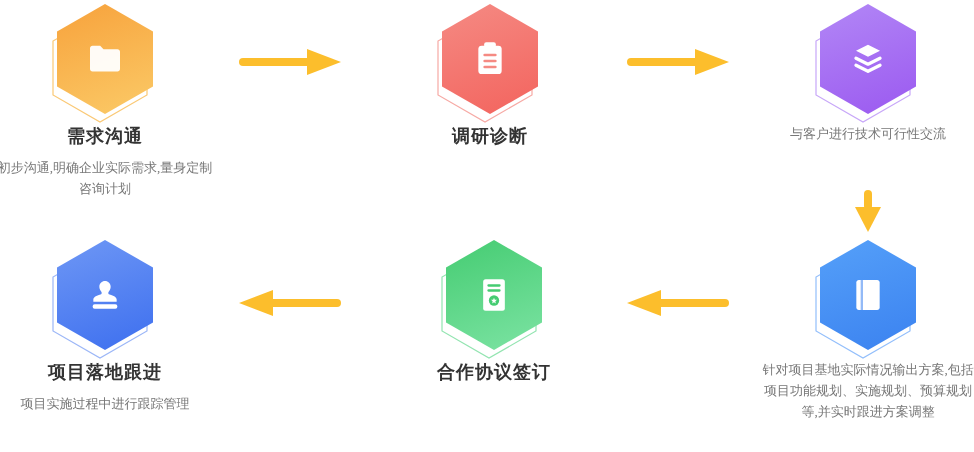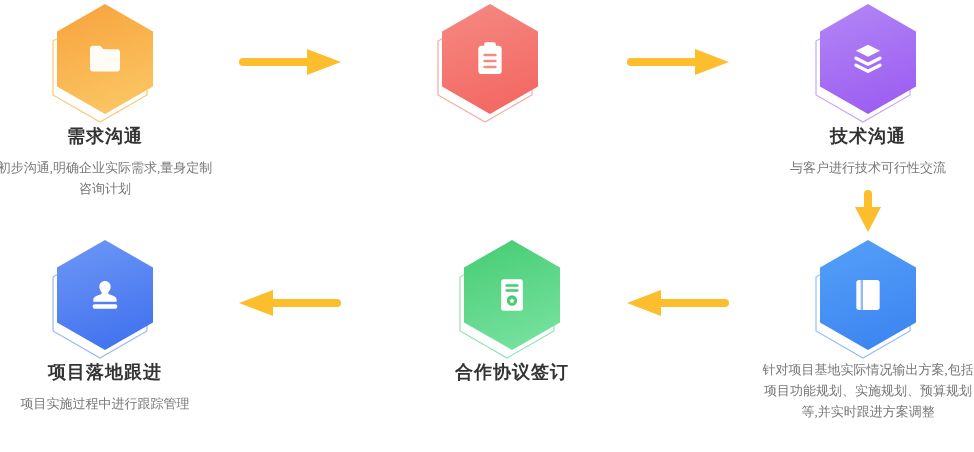--- a/index.html
+++ b/index.html
@@ -6,21 +6,21 @@
   .stage{
     position:relative;width:974px;height:452px;background:#fff;overflow:hidden;
     font-family:Liberation Serif, serif;
     --title-c:#333;--desc-c:#777;
   }
   .step{position:absolute;width:224px;display:flex;flex-direction:column;align-items:center;text-align:center;}
   .r1c1{left:-7px;top:4px}
   .r1c2{left:378px;top:4px}
   .r1c3{left:756px;top:4px}
   .r2c1{left:-7px;top:240px}
-  .r2c2{left:400px;top:240px}
+  .r2c2{left:382px;top:240px}
   .r2c3{left:756px;top:240px}
 
   .hex-wrap{position:relative;width:96px;height:110px;}
   .hex{
     position:absolute;left:0;top:0;width:96px;height:110px;
     clip-path:polygon(50% 0,100% 25%,100% 75%,50% 100%,0 75%,0 25%);
     background:linear-gradient(160deg,var(--from),var(--to));
   }
   .hex-outline{position:absolute;left:-5px;top:9px;width:96px;height:110px;}
   .hex-outline polygon{fill:none;stroke:var(--line);stroke-width:1.2;opacity:.85;}
@@ -64,35 +64,35 @@
       </svg>
       <div class="hex"></div>
       <svg class="icon" viewBox="0 0 24 24">
         <rect x="8.5" y="2" width="7" height="4" rx="1.2" fill="#fff"></rect>
         <rect x="5" y="4" width="14" height="17" rx="2" fill="#fff"></rect>
         <rect x="8" y="8.8" width="8" height="1.6" rx=".8" fill="var(--from)"></rect>
         <rect x="8" y="12.4" width="8" height="1.6" rx=".8" fill="var(--from)"></rect>
         <rect x="8" y="16" width="8" height="1.6" rx=".8" fill="var(--from)"></rect>
       </svg>
     </div>
+    <div class="title">调研诊断</div>
   </div>
 
   <div class="step r1c3">
     <div class="hex-wrap" style="--from: #B287F6; --to: #9B59F0; --line: #BD97F7;">
       <svg class="hex-outline" viewBox="0 0 96 110">
         <polygon points="48,1 95,28 95,82 48,109 1,82 1,28"></polygon>
       </svg>
       <div class="hex"></div>
       <svg class="icon" viewBox="0 0 24 24">
         <path d="M12 3.5l7.2 3.6L12 10.7 4.8 7.1z" fill="#fff"></path>
         <path d="M4.8 11.5l7.2 3.6 7.2-3.6" stroke="#fff" stroke-width="2" fill="none" stroke-linecap="round" stroke-linejoin="round"></path>
         <path d="M4.8 15.8l7.2 3.6 7.2-3.6" stroke="#fff" stroke-width="2" fill="none" stroke-linecap="round" stroke-linejoin="round"></path>
       </svg>
     </div>
-    <div class="title">技术沟通</div>
     <div class="desc">与客户进行技术可行性交流</div>
   </div>
 
   <div class="step r2c3">
     <div class="hex-wrap" style="--from: #55A0F9; --to: #3B82F0; --line: #7FB3FA;">
       <svg class="hex-outline" viewBox="0 0 96 110">
         <polygon points="48,1 95,28 95,82 48,109 1,82 1,28"></polygon>
       </svg>
       <div class="hex"></div>
       <svg class="icon" viewBox="0 0 24 24">

